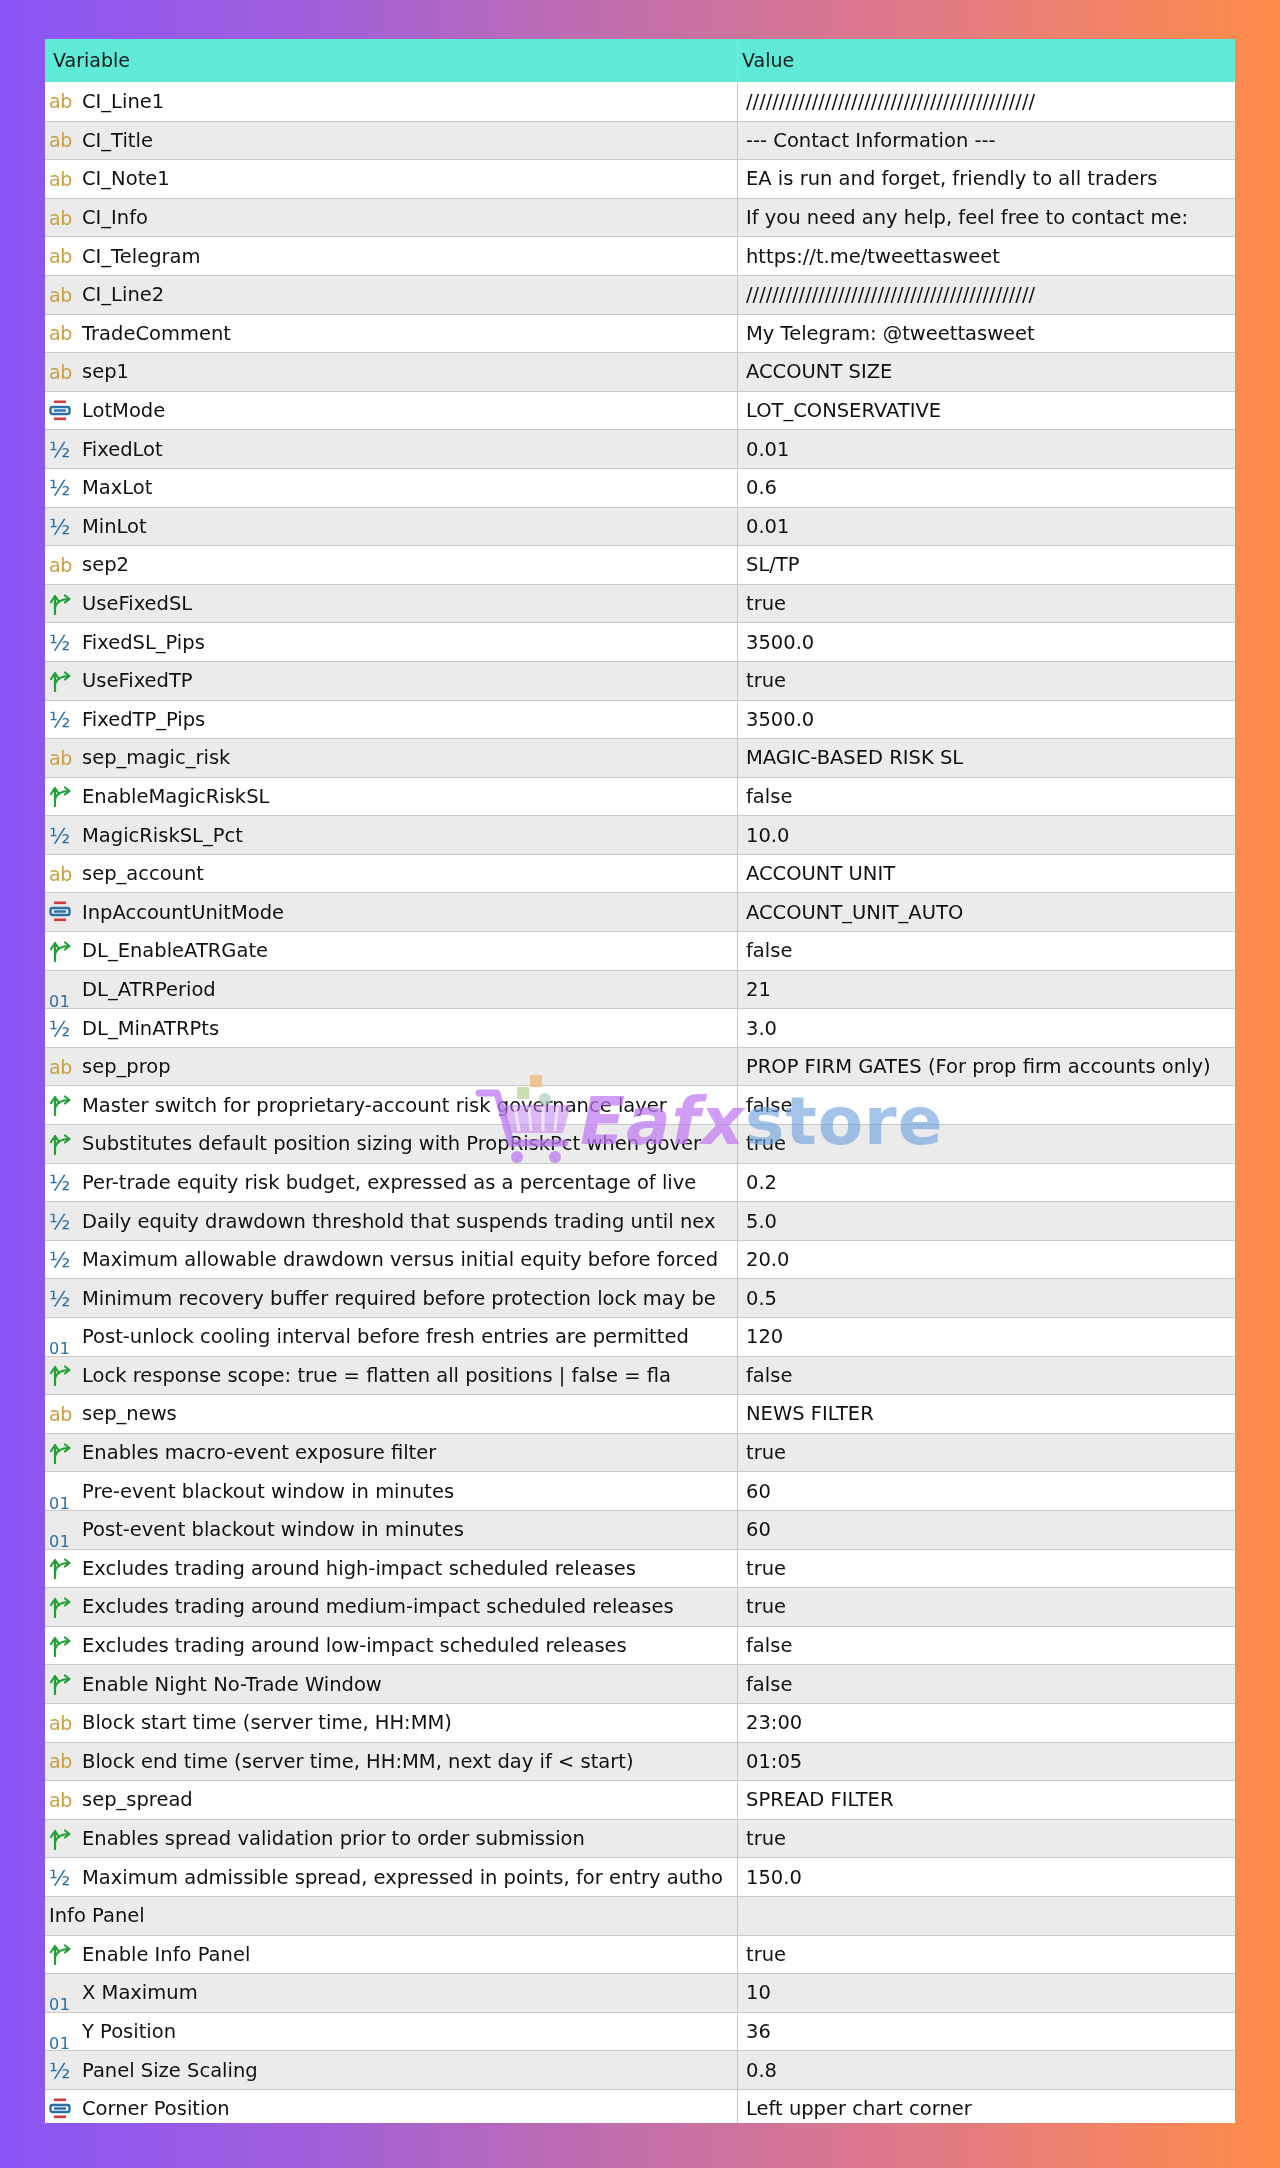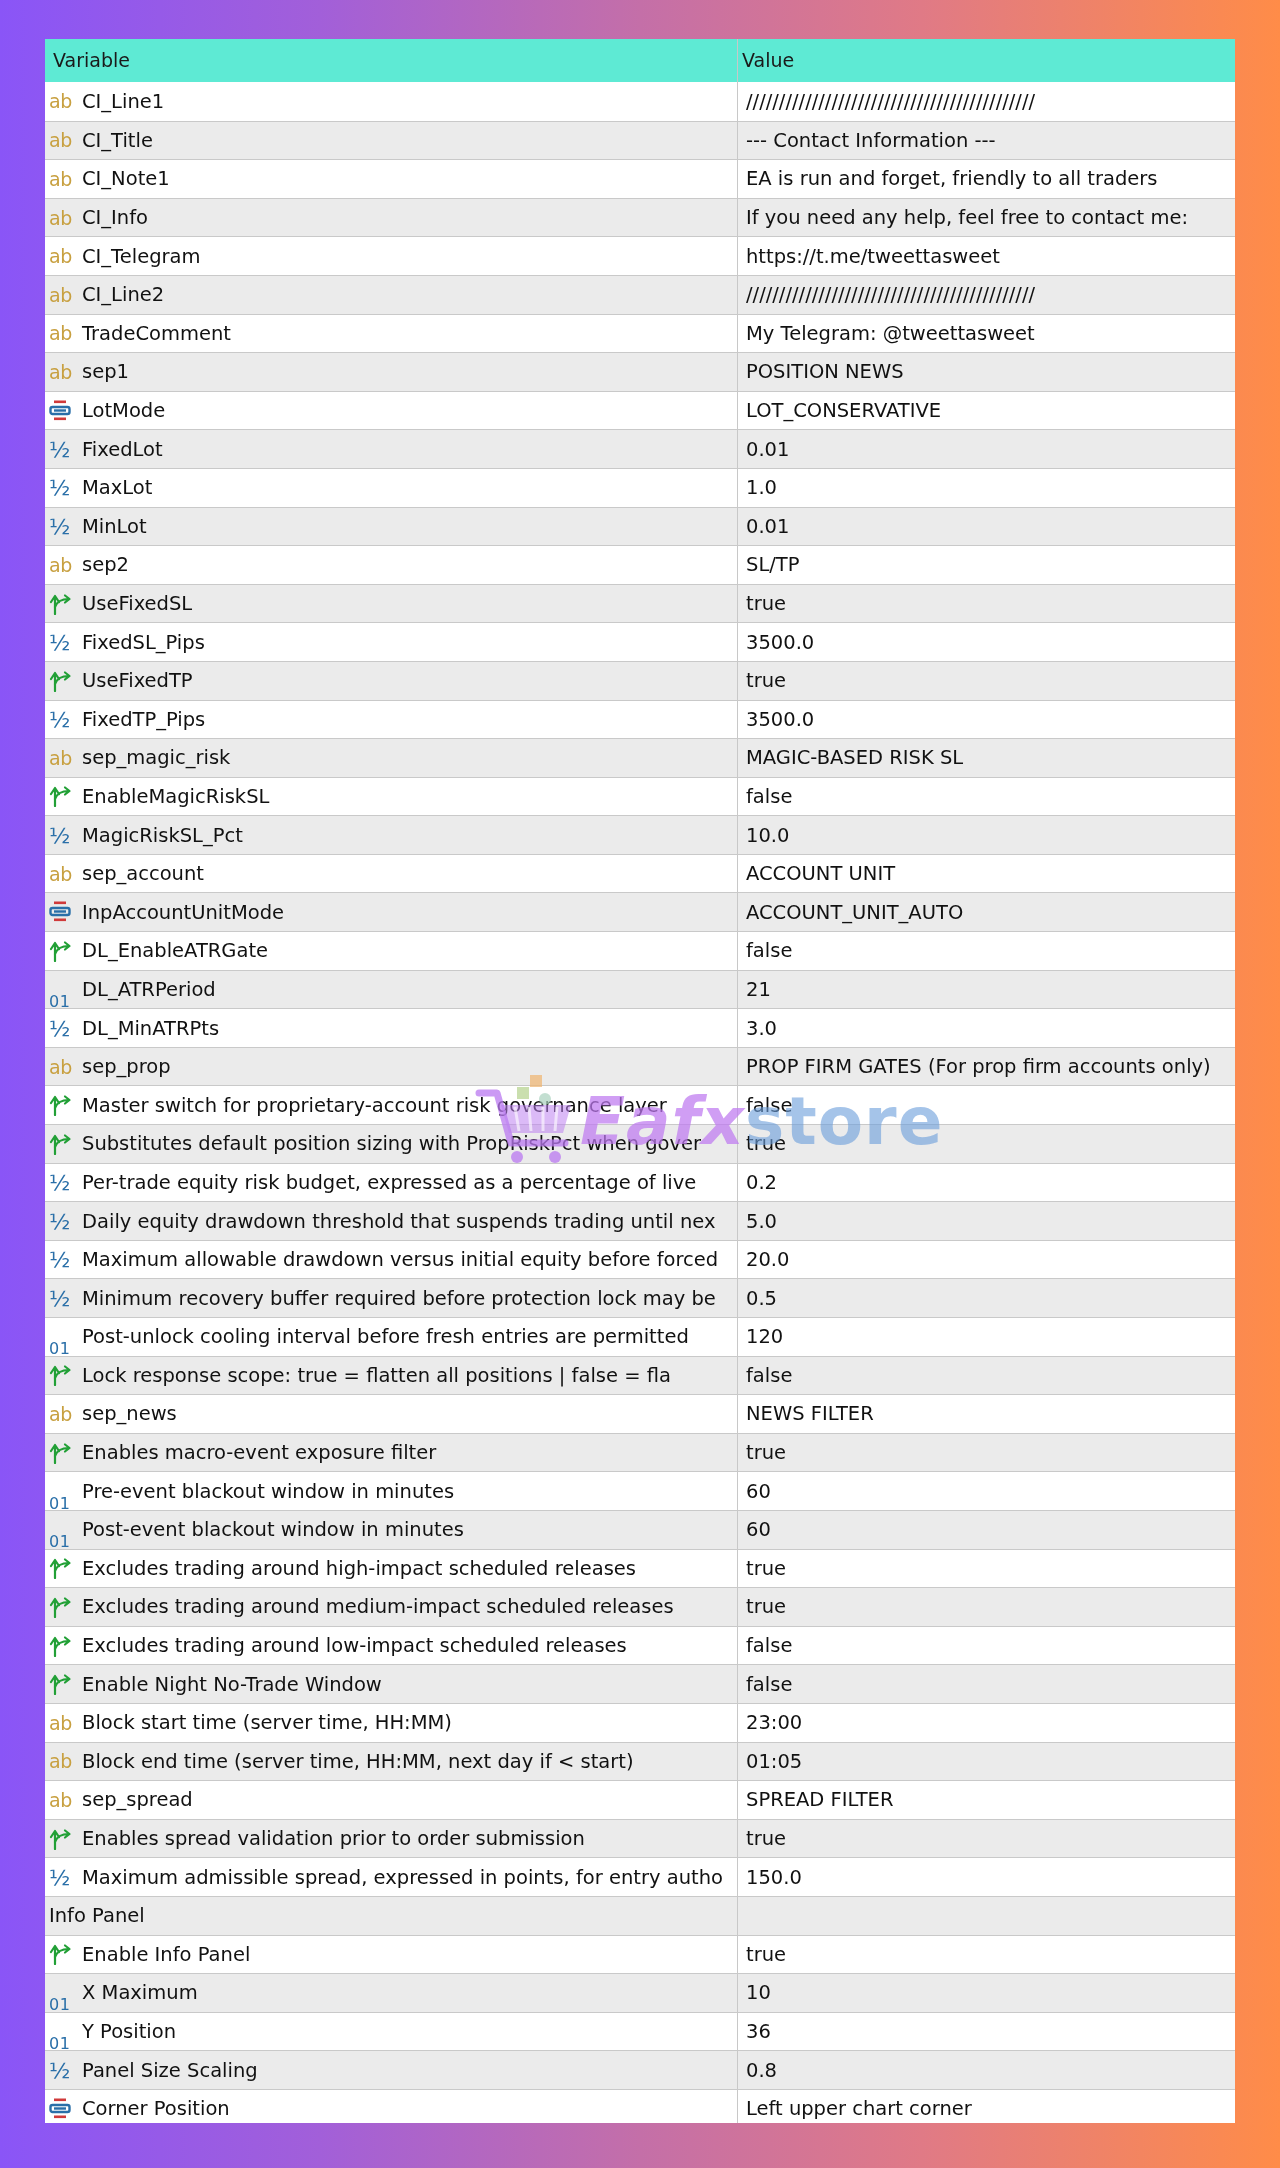--- a/index.html
+++ b/index.html
@@ -114,21 +114,21 @@
     <div class="c2">
       <span class="val">My Telegram: @tweettasweet</span>
     </div>
   </div>
       <div class="row even">
     <div class="c1">
       <span class="ico ico-ab">ab</span>
       <span class="name">sep1</span>
     </div>
     <div class="c2">
-      <span class="val">POSITION NEWS</span>
+      <span class="val">ACCOUNT SIZE</span>
     </div>
   </div>
       <div class="row odd">
     <div class="c1">
       <span class="ico">
             <svg width="22" height="24" viewBox="0 0 22 24">
               <rect x="5" y="1.5" width="12" height="2.6" fill="#d03a3a"></rect>
               <rect x="1.5" y="8" width="19" height="7" rx="2" fill="none" stroke="#2a6fa8" stroke-width="2.4"></rect>
               <rect x="5" y="10.3" width="12" height="2.4" fill="#2a6fa8"></rect>
               <rect x="5" y="18.5" width="12" height="2.6" fill="#d03a3a"></rect>
@@ -149,21 +149,21 @@
     <div class="c2">
       <span class="val">0.01</span>
     </div>
   </div>
       <div class="row odd">
     <div class="c1">
       <span class="ico ico-dbl">½</span>
       <span class="name">MaxLot</span>
     </div>
     <div class="c2">
-      <span class="val">1.0</span>
+      <span class="val">0.6</span>
     </div>
   </div>
       <div class="row even">
     <div class="c1">
       <span class="ico ico-dbl">½</span>
       <span class="name">MinLot</span>
     </div>
     <div class="c2">
       <span class="val">0.01</span>
     </div>

